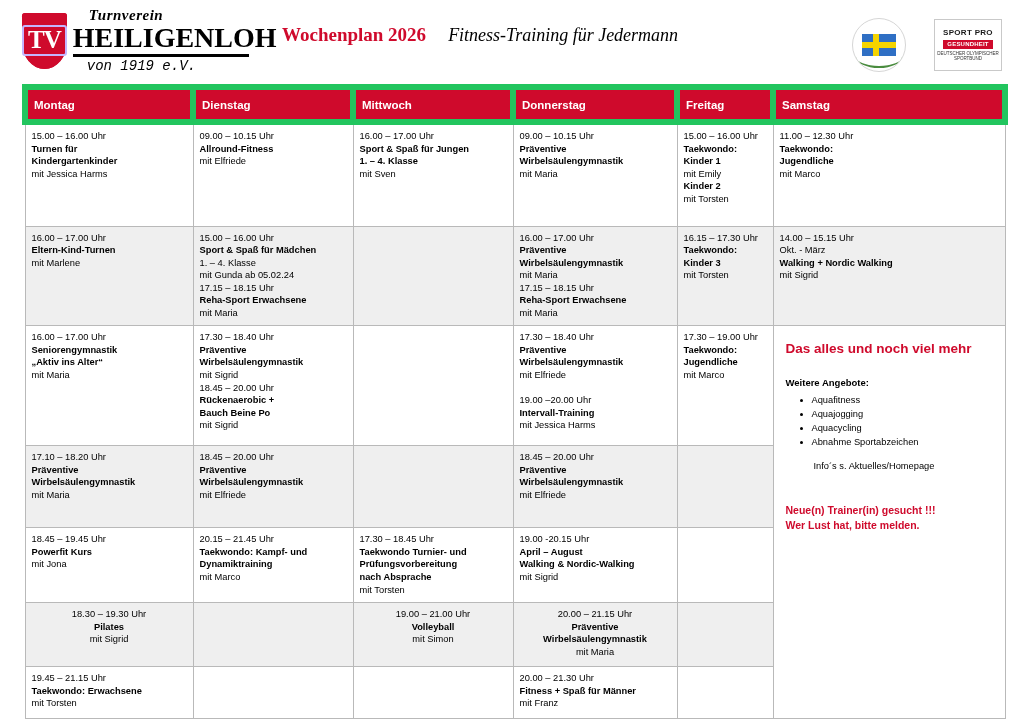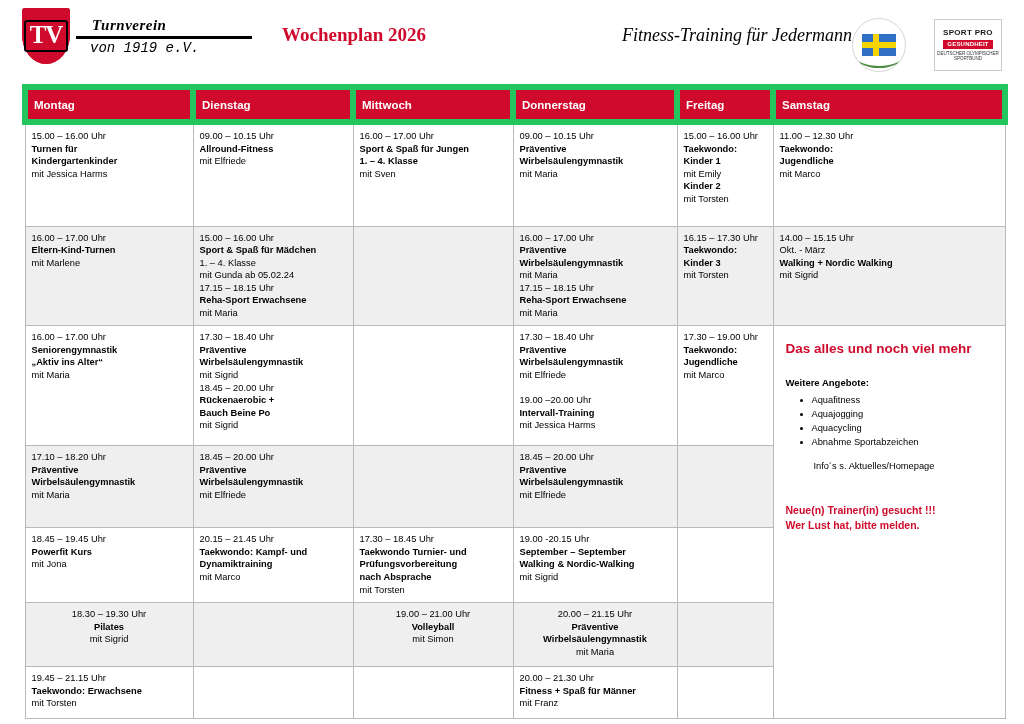--- a/index.html
+++ b/index.html
@@ -48,21 +48,21 @@
     display: flex;
     align-items: center;
     justify-content: center;
     font-weight: bold;
     font-size: 25px;
     font-family: "Liberation Serif", serif;
     letter-spacing: -1px;
     box-shadow: inset 0 0 0 2px #cf0a2c;
   }
   .logo-shield .tv {
-    border: 2px solid #000000;
+    border: 2px solid #c4b5fd;
     border-radius: 3px;
     padding: 0px 4px 1px 4px;
     line-height: 1.05;
   }
   .logo-text {
     display: flex;
     flex-direction: column;
     line-height: 1;
   }
   .logo-tv-name {
@@ -95,21 +95,20 @@
     margin-top: 2px;
   }
 
   .title-block {
     flex: 1 1 auto;
     display: flex;
     align-items: center;
     gap: 22px;
     padding-top: 16px;
     padding-left: 30px;
-    justify-content: space-between;
   }
   .title-main {
     color: #cf0a2c;
     font-weight: bold;
     font-size: 19px;
     font-family: "Liberation Serif", serif;
     white-space: nowrap;
   }
   .title-sub {
     font-style: italic;
@@ -285,20 +284,21 @@
 <div class="page">
 
   <div class="header">
 
     <div class="logo-block">
       <div class="logo-shield">
         <span class="tv">TV</span>
       </div>
       <div class="logo-text">
         <span class="logo-tv-name">Turnverein</span>
+        <span class="logo-main">HEILIGENLOH</span>
         <div class="logo-rule"></div>
         <span class="logo-sub">von 1919 e.V.</span>
       </div>
     </div>
 
     <div class="title-block">
       <div class="title-main">Wochenplan 2026</div>
       <div class="title-sub">Fitness-Training für Jedermann</div>
     </div>
 
@@ -542,21 +542,21 @@
                 <span class="line time">17.30 – 18.45 Uhr</span>
                 <span class="line b">Taekwondo Turnier- und</span>
                 <span class="line b">Prüfungsvorbereitung</span>
                 <span class="line b">nach Absprache</span>
                 <span class="line time">mit Torsten</span>
               </div>
             </td>
             <td>
               <div class="entry">
                 <span class="line time">19.00 -20.15 Uhr</span>
-                <span class="line b">September – September</span>
+                <span class="line b">April – August</span>
                 <span class="line b">Walking &amp; Nordic-Walking</span>
                 <span class="line time">mit Sigrid</span>
               </div>
             </td>
             <td></td>
           </tr>
           <tr class="shade" style="height: 64px; text-align: center;">
             <td>
               <div class="entry">
                 <span class="line time">18.30 – 19.30 Uhr</span>

